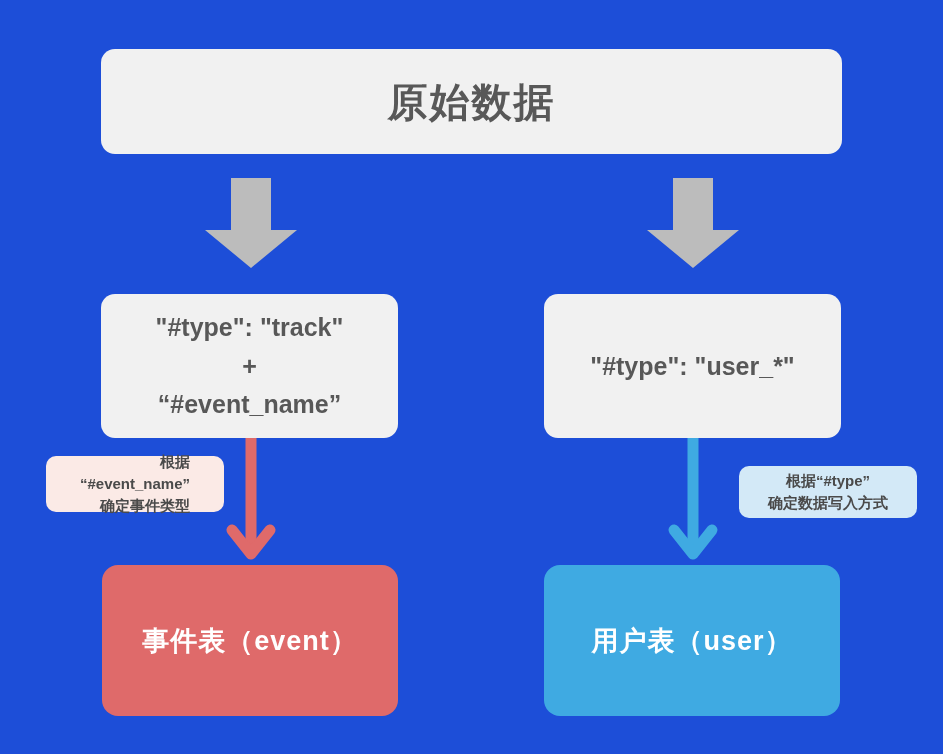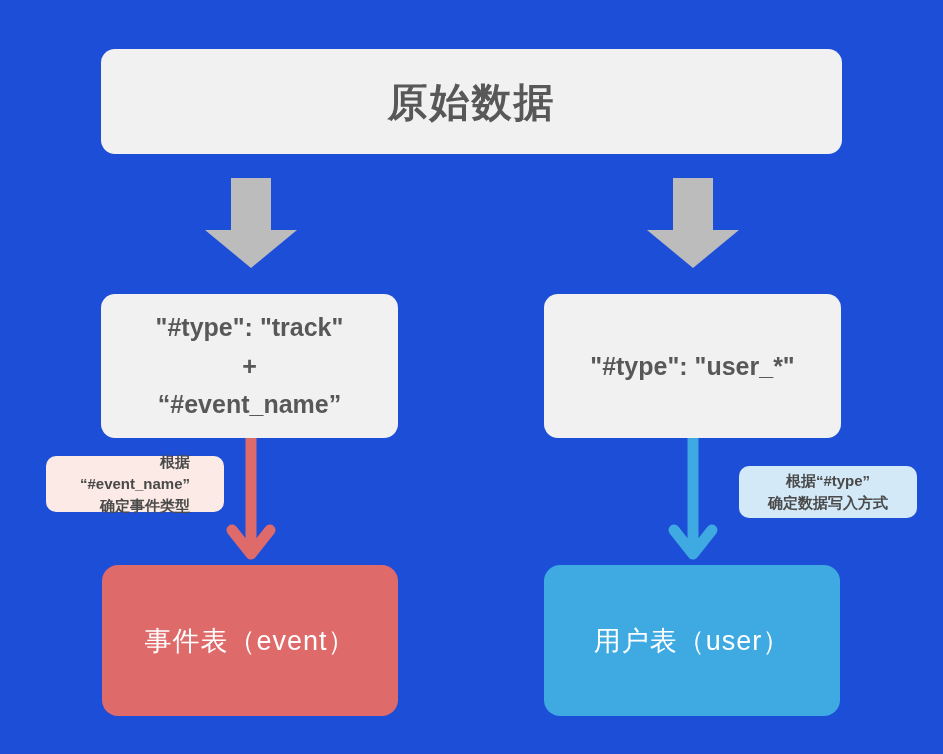--- a/index.html
+++ b/index.html
@@ -44,21 +44,21 @@
   .node-code {
     font-size: 25px;
     font-weight: bold;
     line-height: 1.55;
   }
 
   .node-table {
     border-radius: 16px;
     color: #ffffff;
     font-size: 27px;
-    font-weight: normal;
+    font-weight: bold;
     letter-spacing: 1px;
   }
 
   .node-event { background: #df6a6a; }
   .node-user  { background: #3faae2; }
 
   
   .note {
     position: absolute;
     box-sizing: border-box;

